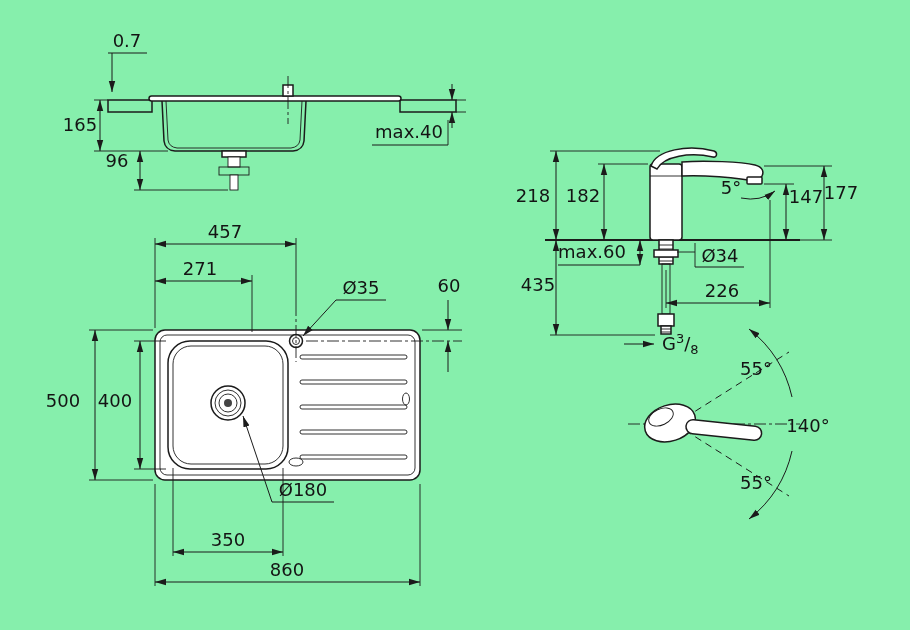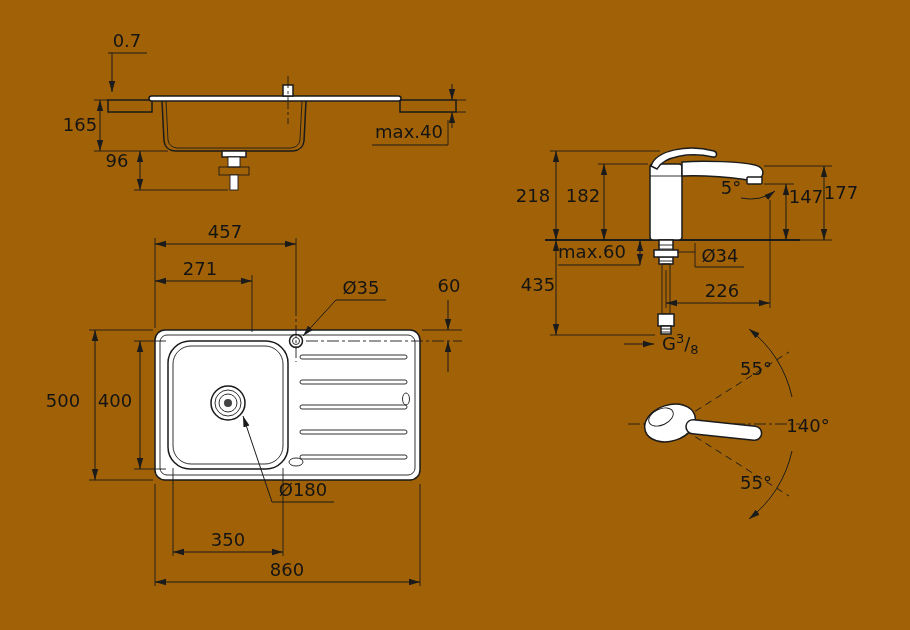--- a/index.html
+++ b/index.html
@@ -1,16 +1,16 @@
 <!DOCTYPE html>
 <html><head>
 <meta charset="utf-8">
 <style>
   html,body{margin:0;padding:0;background:#ffffff;}
-  .stage{width:910px;height:630px;position:relative;background:#a16207;overflow:hidden;}
+  .stage{width:910px;height:630px;position:relative;background:#86efac;overflow:hidden;}
   svg text{font-family:"DejaVu Sans", sans-serif;font-size:18px;fill:#141414;}
   text.lab{text-anchor:middle;}
   text.start{text-anchor:start;}
   .ol{stroke:#1b1b1b;stroke-width:1.5;fill:none;}
   .olw{stroke:#1b1b1b;stroke-width:1.5;fill:#ffffff;}
   .th{stroke:#1b1b1b;stroke-width:0.9;fill:none;}
   .thw{stroke:#1b1b1b;stroke-width:0.9;fill:#ffffff;}
   .dim{stroke:#1b1b1b;stroke-width:1;fill:none;}
   .dash{stroke:#1b1b1b;stroke-width:1;stroke-dasharray:7 5;fill:none;}
   .cl{stroke:#1b1b1b;stroke-width:0.9;stroke-dasharray:12 3 3 3;fill:none;}

